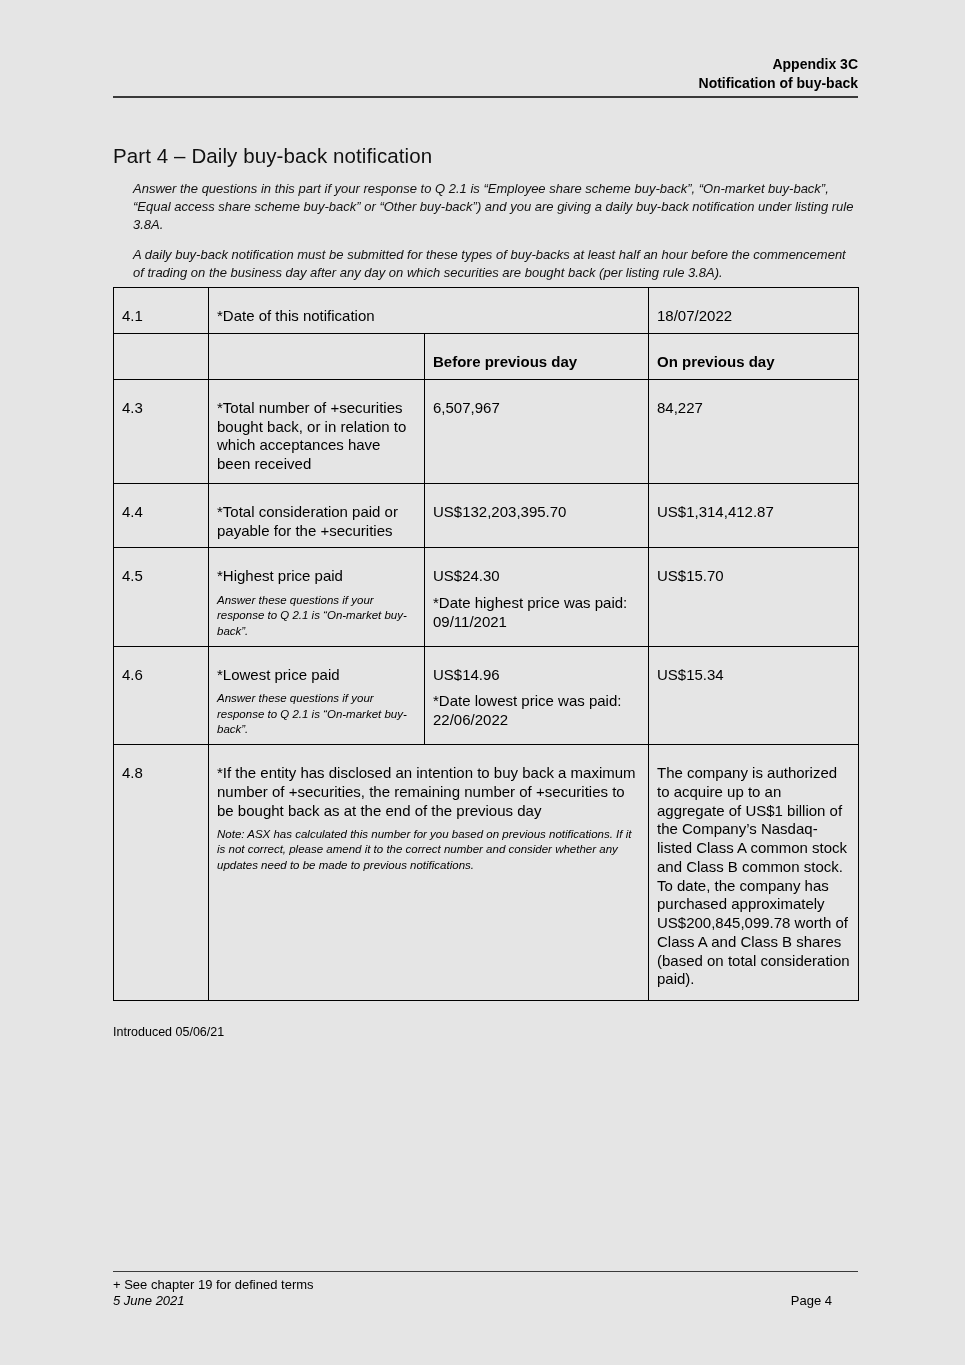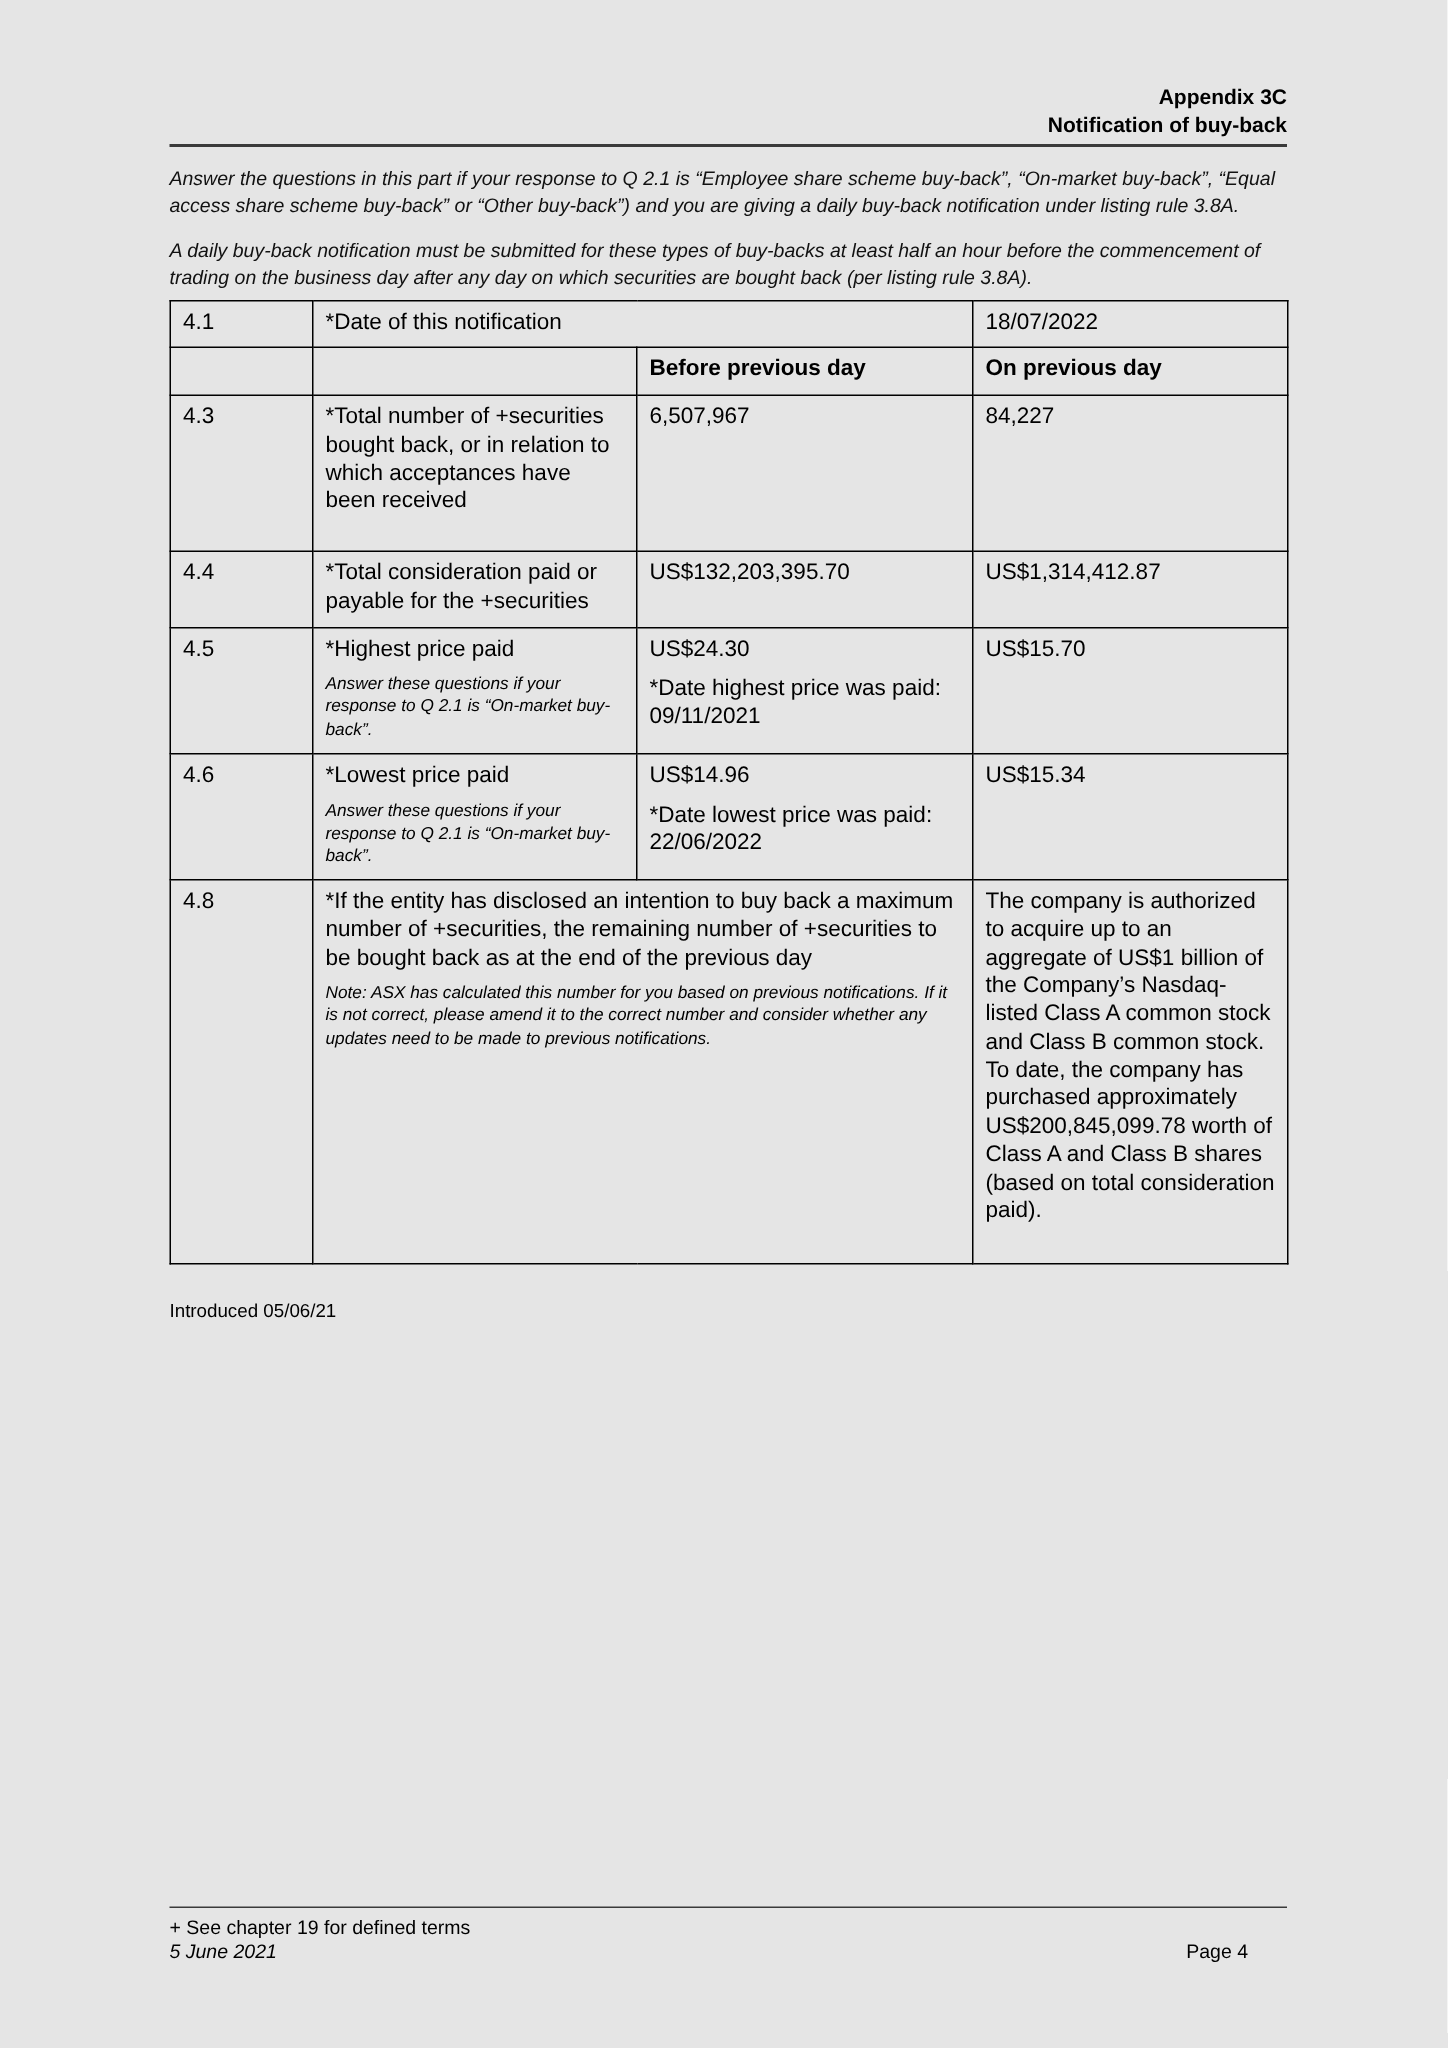--- a/index.html
+++ b/index.html
@@ -34,31 +34,32 @@
     font-weight: 400;
     letter-spacing: 0.1px;
     color: #111;
   }
   .intro p {
     font-style: italic;
     font-size: 13px;
     line-height: 1.38;
     margin-top: 12px;
     color: #111;
+    margin-left: 20px;
   }
   table.bb-table {
     margin-top: 6px;
     width: 745px;
     border-collapse: collapse;
     table-layout: fixed;
   }
   .bb-table td {
     border: 1.5px solid #000;
     vertical-align: top;
-    padding: 5px 8px 7px 8px;
+    padding: 19px 8px 7px 8px;
     font-size: 15px;
     line-height: 1.25;
   }
   .col-num  { width: 95px; }
   .col-q    { width: 216px; }
   .col-before { width: 224px; }
   .col-on   { width: 210px; }
   .hdr-cell { font-weight: 700; }
   .note {
     font-style: italic;
@@ -93,20 +94,21 @@
 <body>
 
 <div class="page">
   <div class="content">
 
     <div class="doc-header">
       <div>Appendix 3C</div>
       <div>Notification of buy-back</div>
     </div>
 
+    <div class="part-title">Part 4 – Daily buy-back notification</div>
 
     <div class="intro">
       <p>Answer the questions in this part if your response to Q 2.1 is “Employee share scheme buy-back”, “On-market buy-back”, “Equal access share scheme buy-back” or “Other buy-back”) and you are giving a daily buy-back notification under listing rule 3.8A.</p>
       <p>A daily buy-back notification must be submitted for these types of buy-backs at least half an hour before the commencement of trading on the business day after any day on which securities are bought back (per listing rule 3.8A).</p>
     </div>
 
     <table class="bb-table">
       <colgroup>
         <col class="col-num">
           <col class="col-q">

